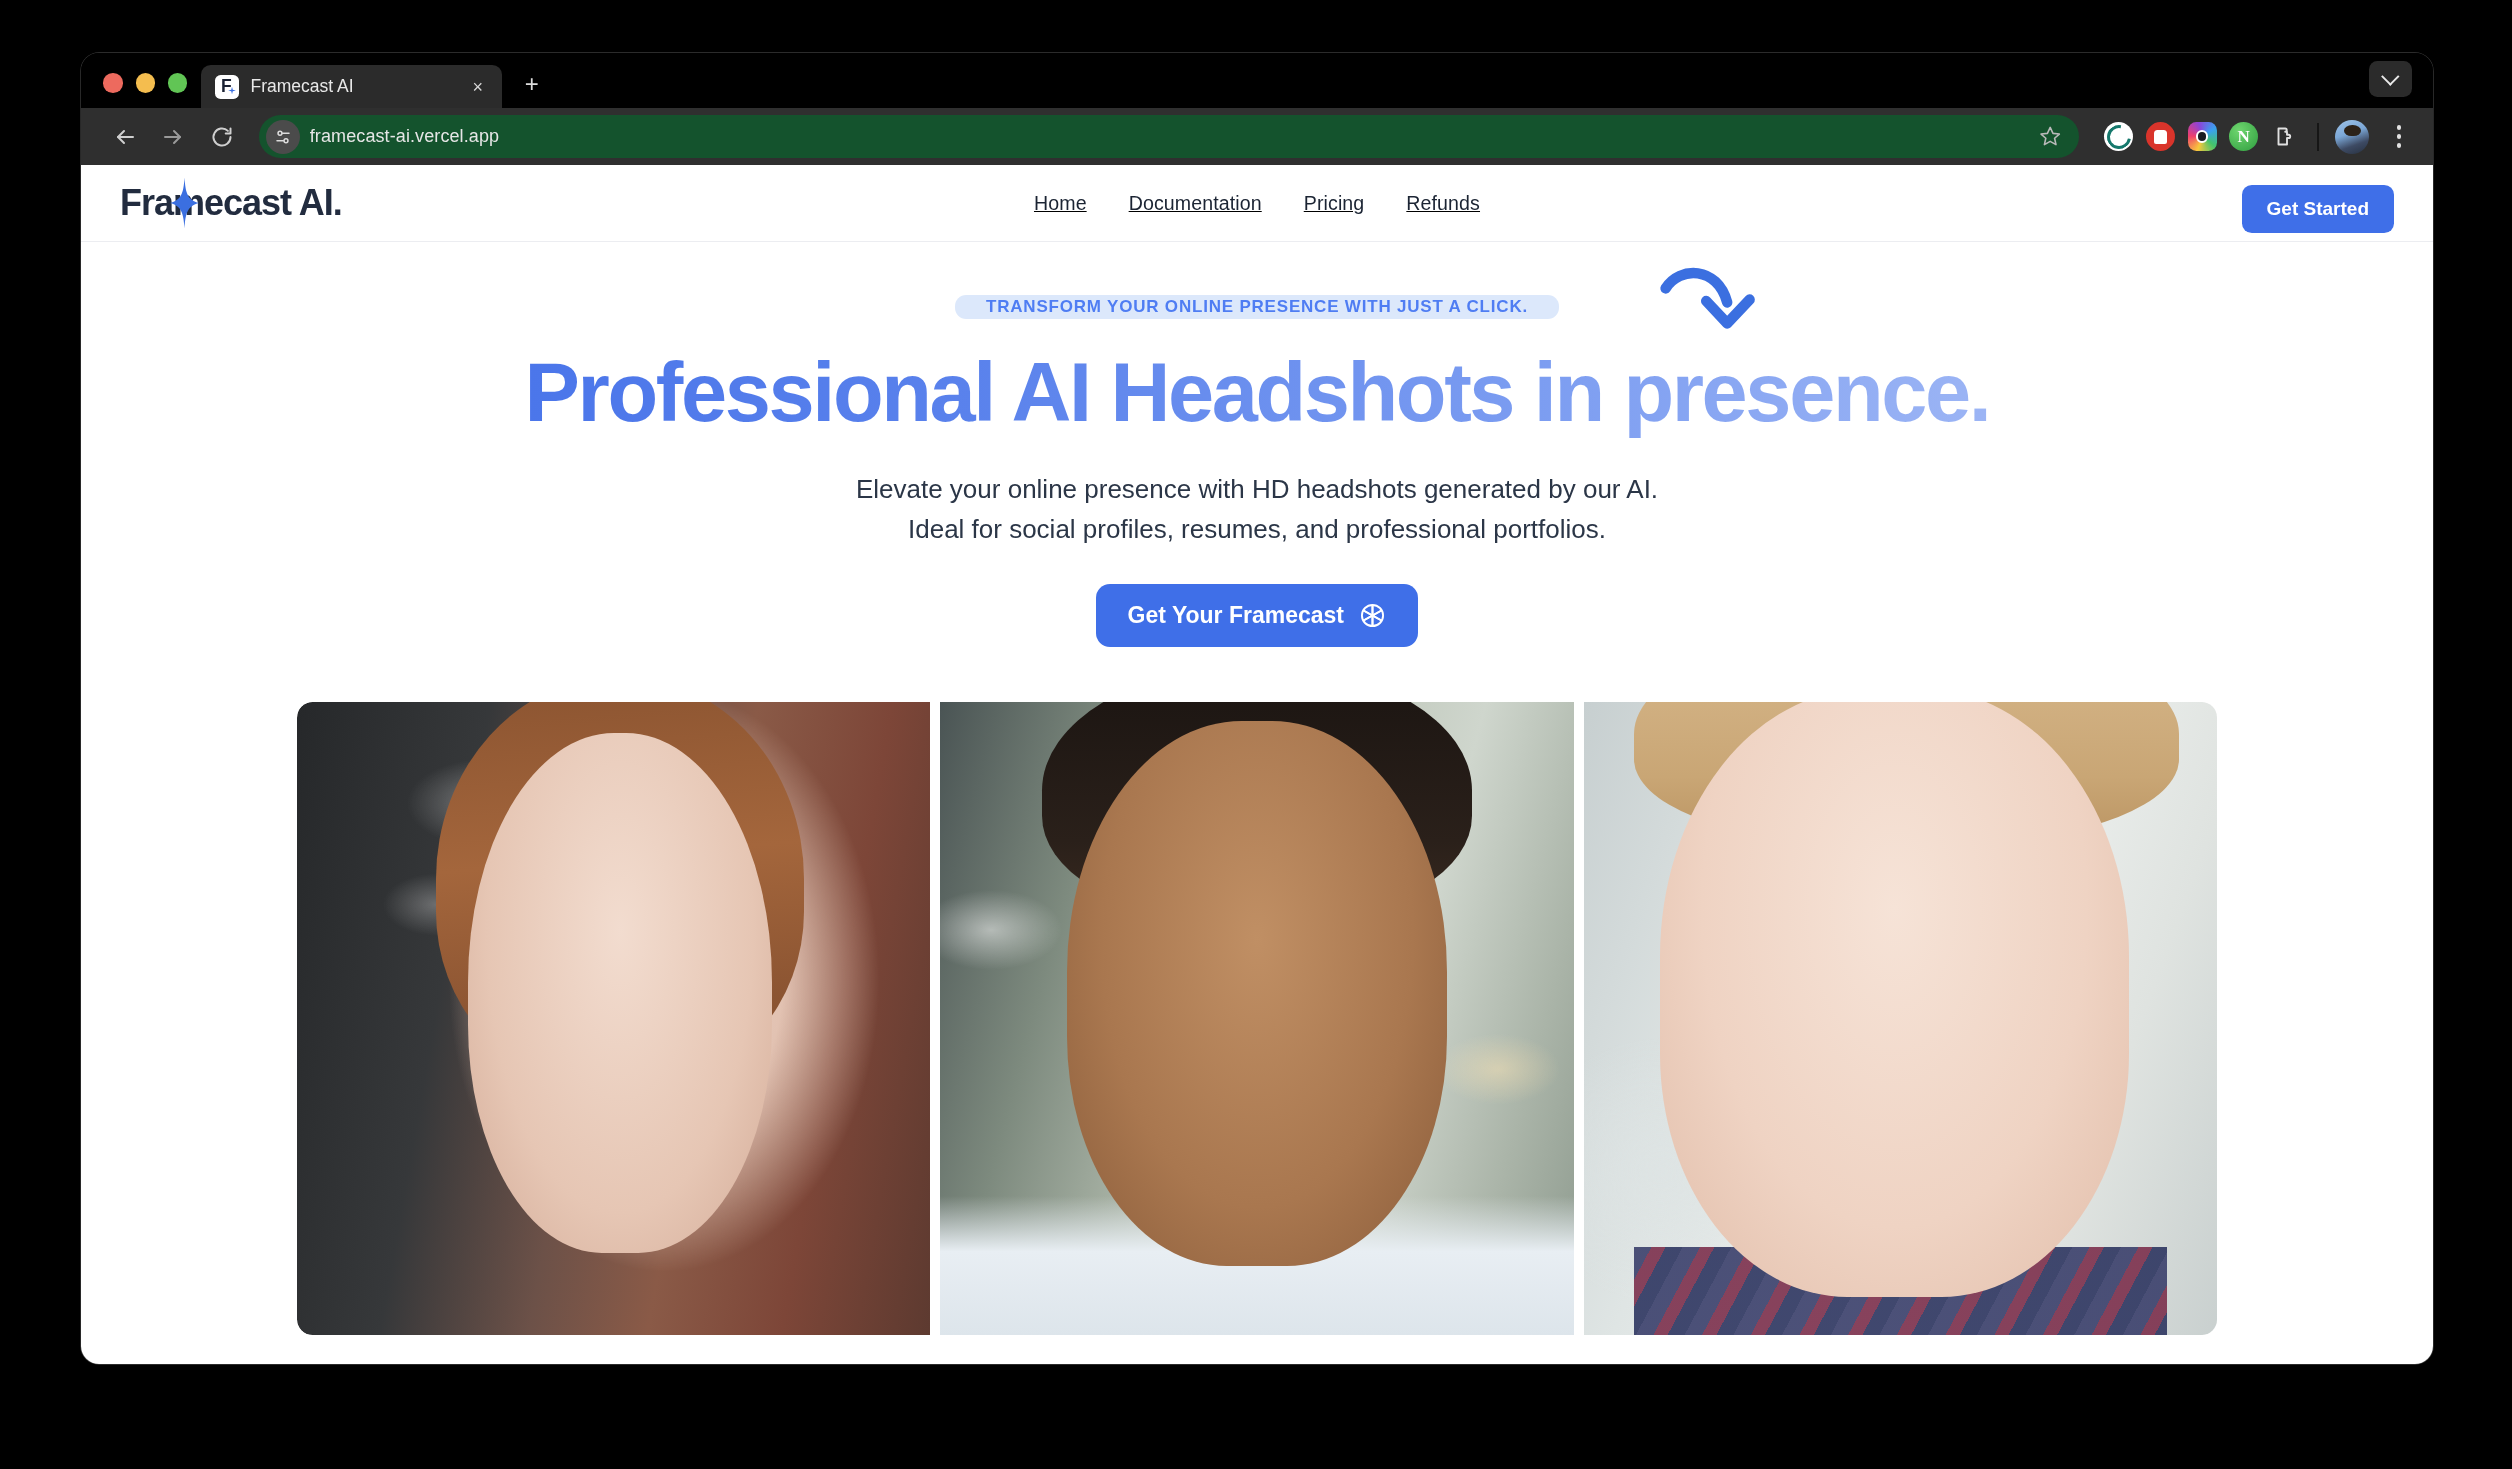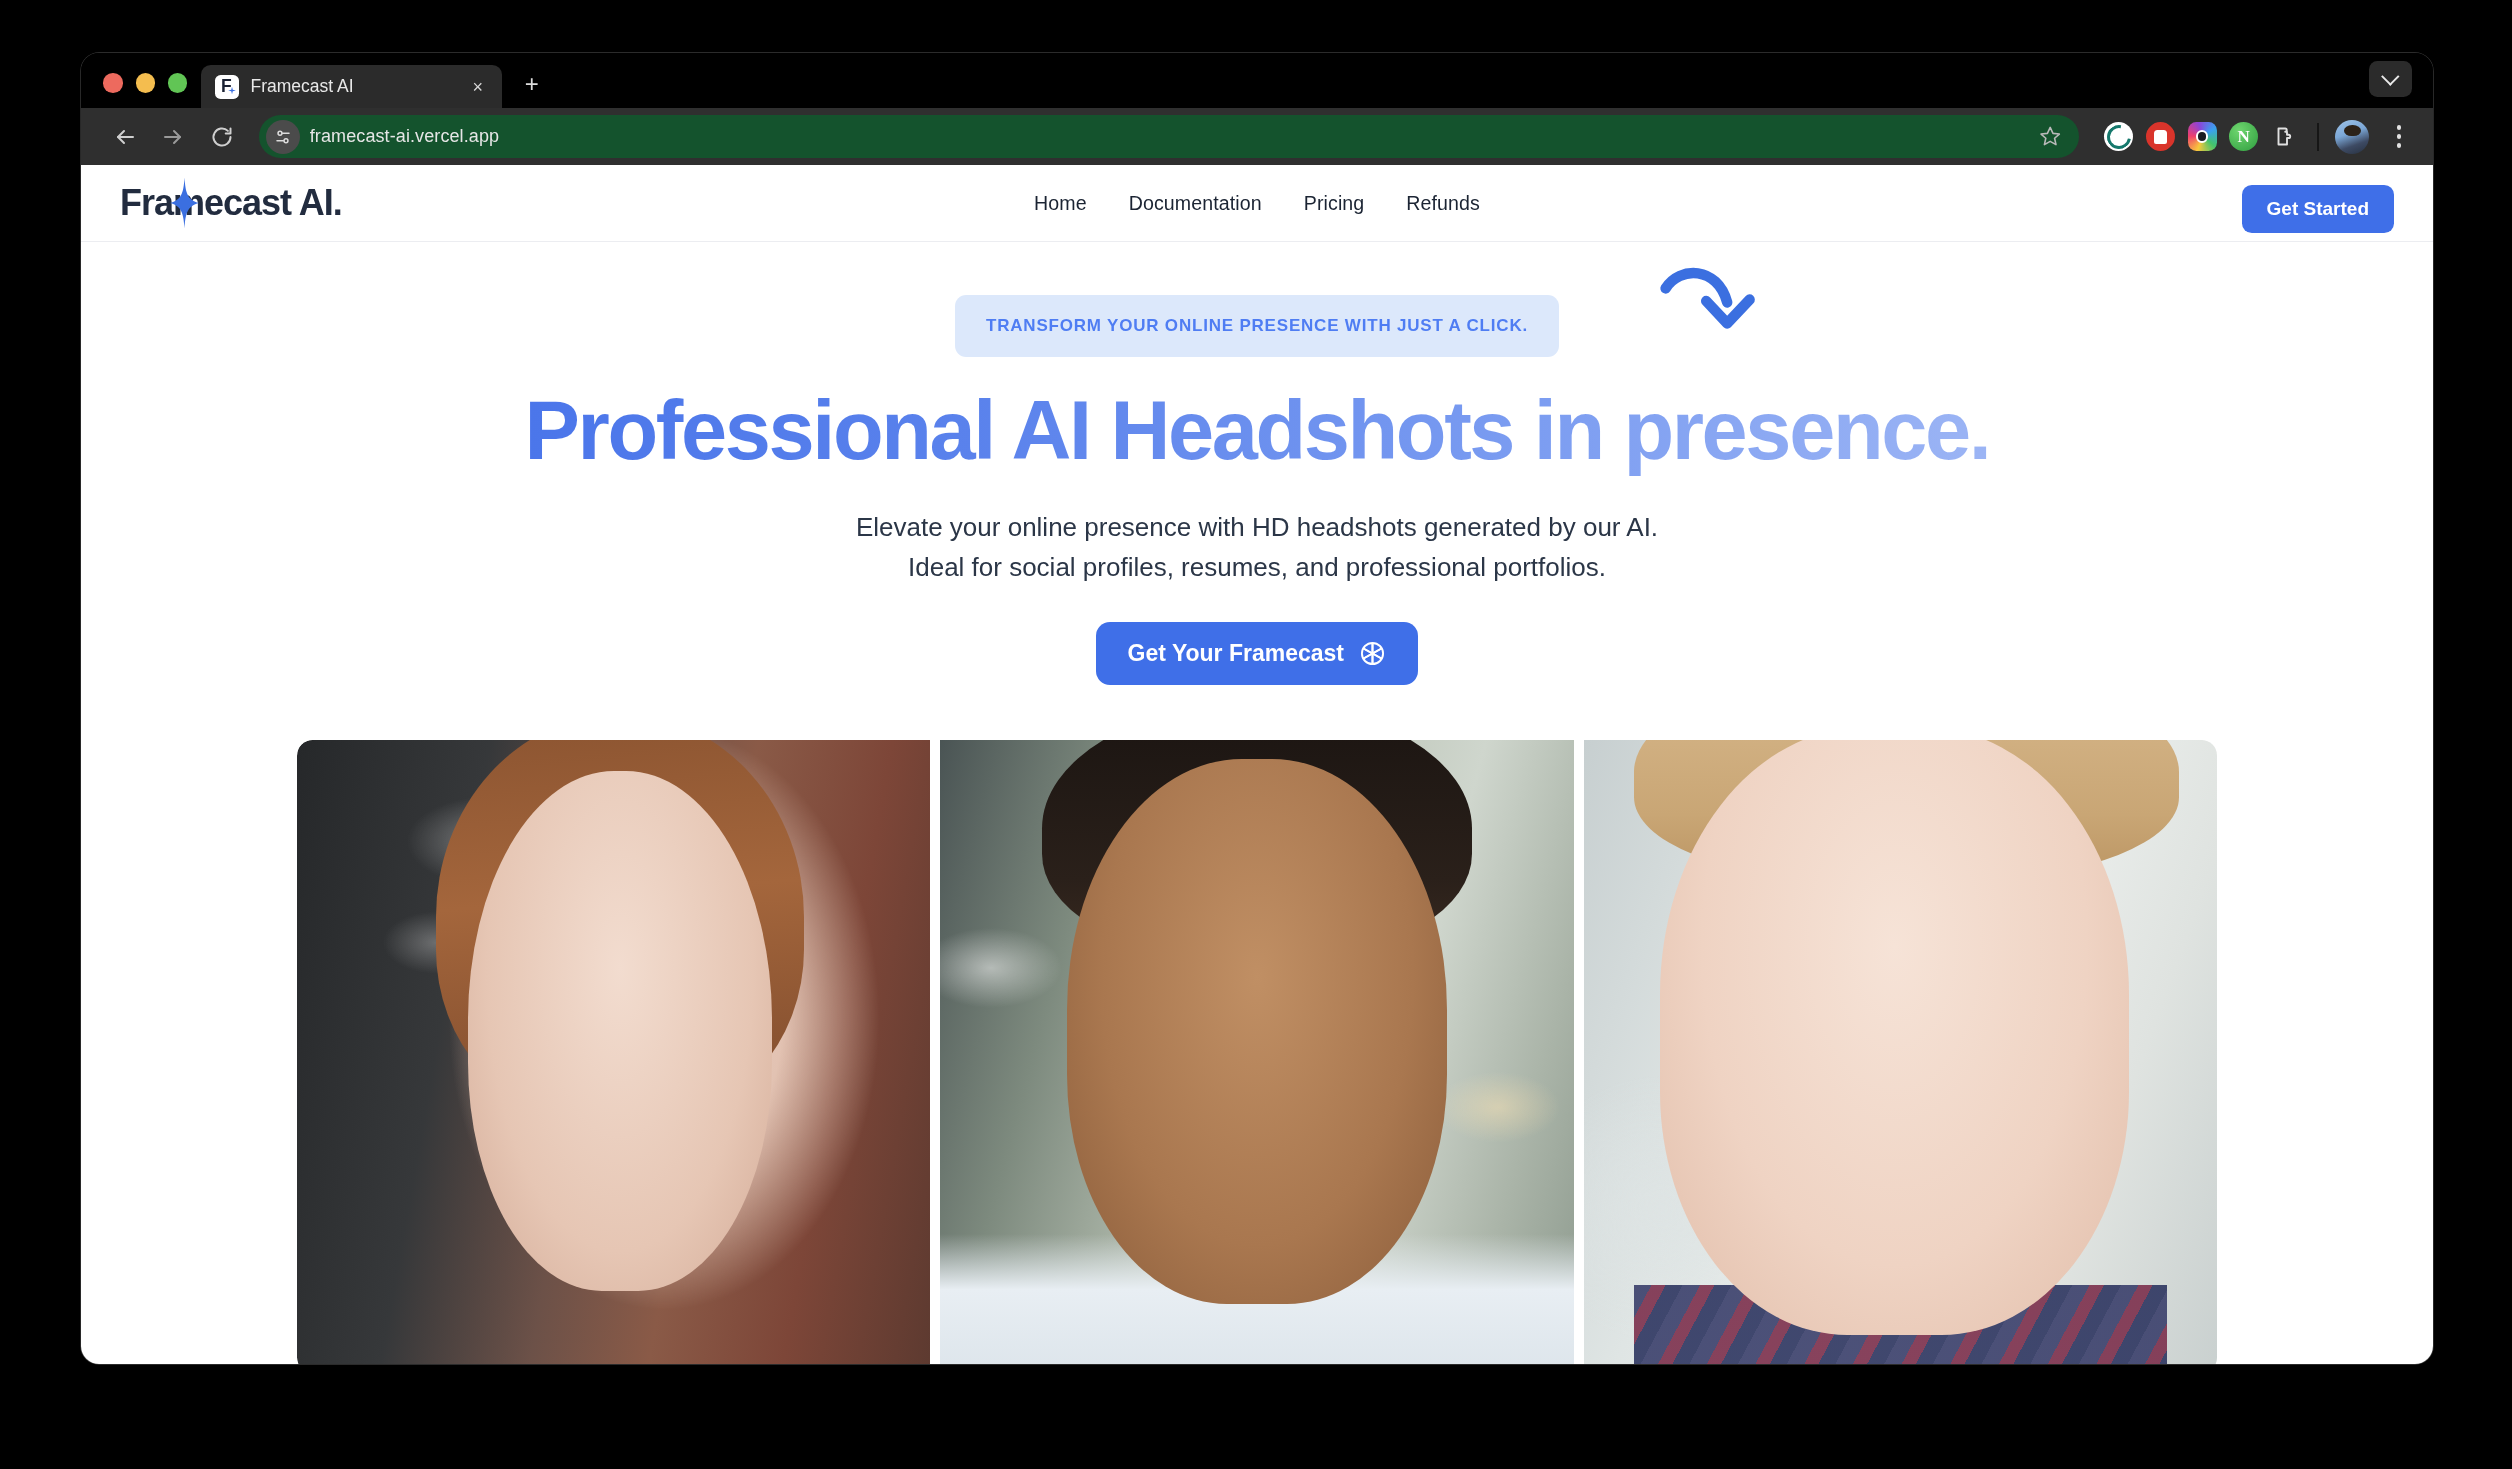--- a/index.html
+++ b/index.html
@@ -209,21 +209,21 @@
     letter-spacing: -1px; position: relative;
     font-family: "Liberation Sans", sans-serif;
   }
   .logo .logo-spark {
     position: absolute; left: 50px; top: 50%;
     width: 29px; height: 52px; transform: translateY(-50%);
   }
   .site-nav {
     position: absolute; left: 0; right: 0;
     display: flex; justify-content: center; align-items: center;
-    gap: 42px; pointer-events: none;
+    gap: 42px; pointer-events: none; text-decoration: underline;
   }
   .site-nav a {
     pointer-events: auto;
     color: #1b2433; font-size: 19.6px; text-decoration: none;
     font-weight: 500; letter-spacing: 0.1px;
   }
   .get-started-btn {
     margin-left: auto;
     background: #3f6fe8;
     color: #ffffff;
@@ -237,21 +237,21 @@
 
   
   .hero { position: relative; padding-top: 53px; text-align: center; }
 
   .badge-row { display: flex; justify-content: center; position: relative; }
   .badge {
     background: #dce8fb;
     color: #4f7df3;
     font-size: 17px; font-weight: 700;
     letter-spacing: 0.8px;
-    padding: 21px 31px;
+    padding: 2px 31px;
     border-radius: 11.2px;
     display: inline-block;
     white-space: nowrap;
   }
   .arrow-doodle {
     position: absolute;
     left: 1572px; top: -36px;
     width: 112px; height: 91px;
     pointer-events: none;
   }

